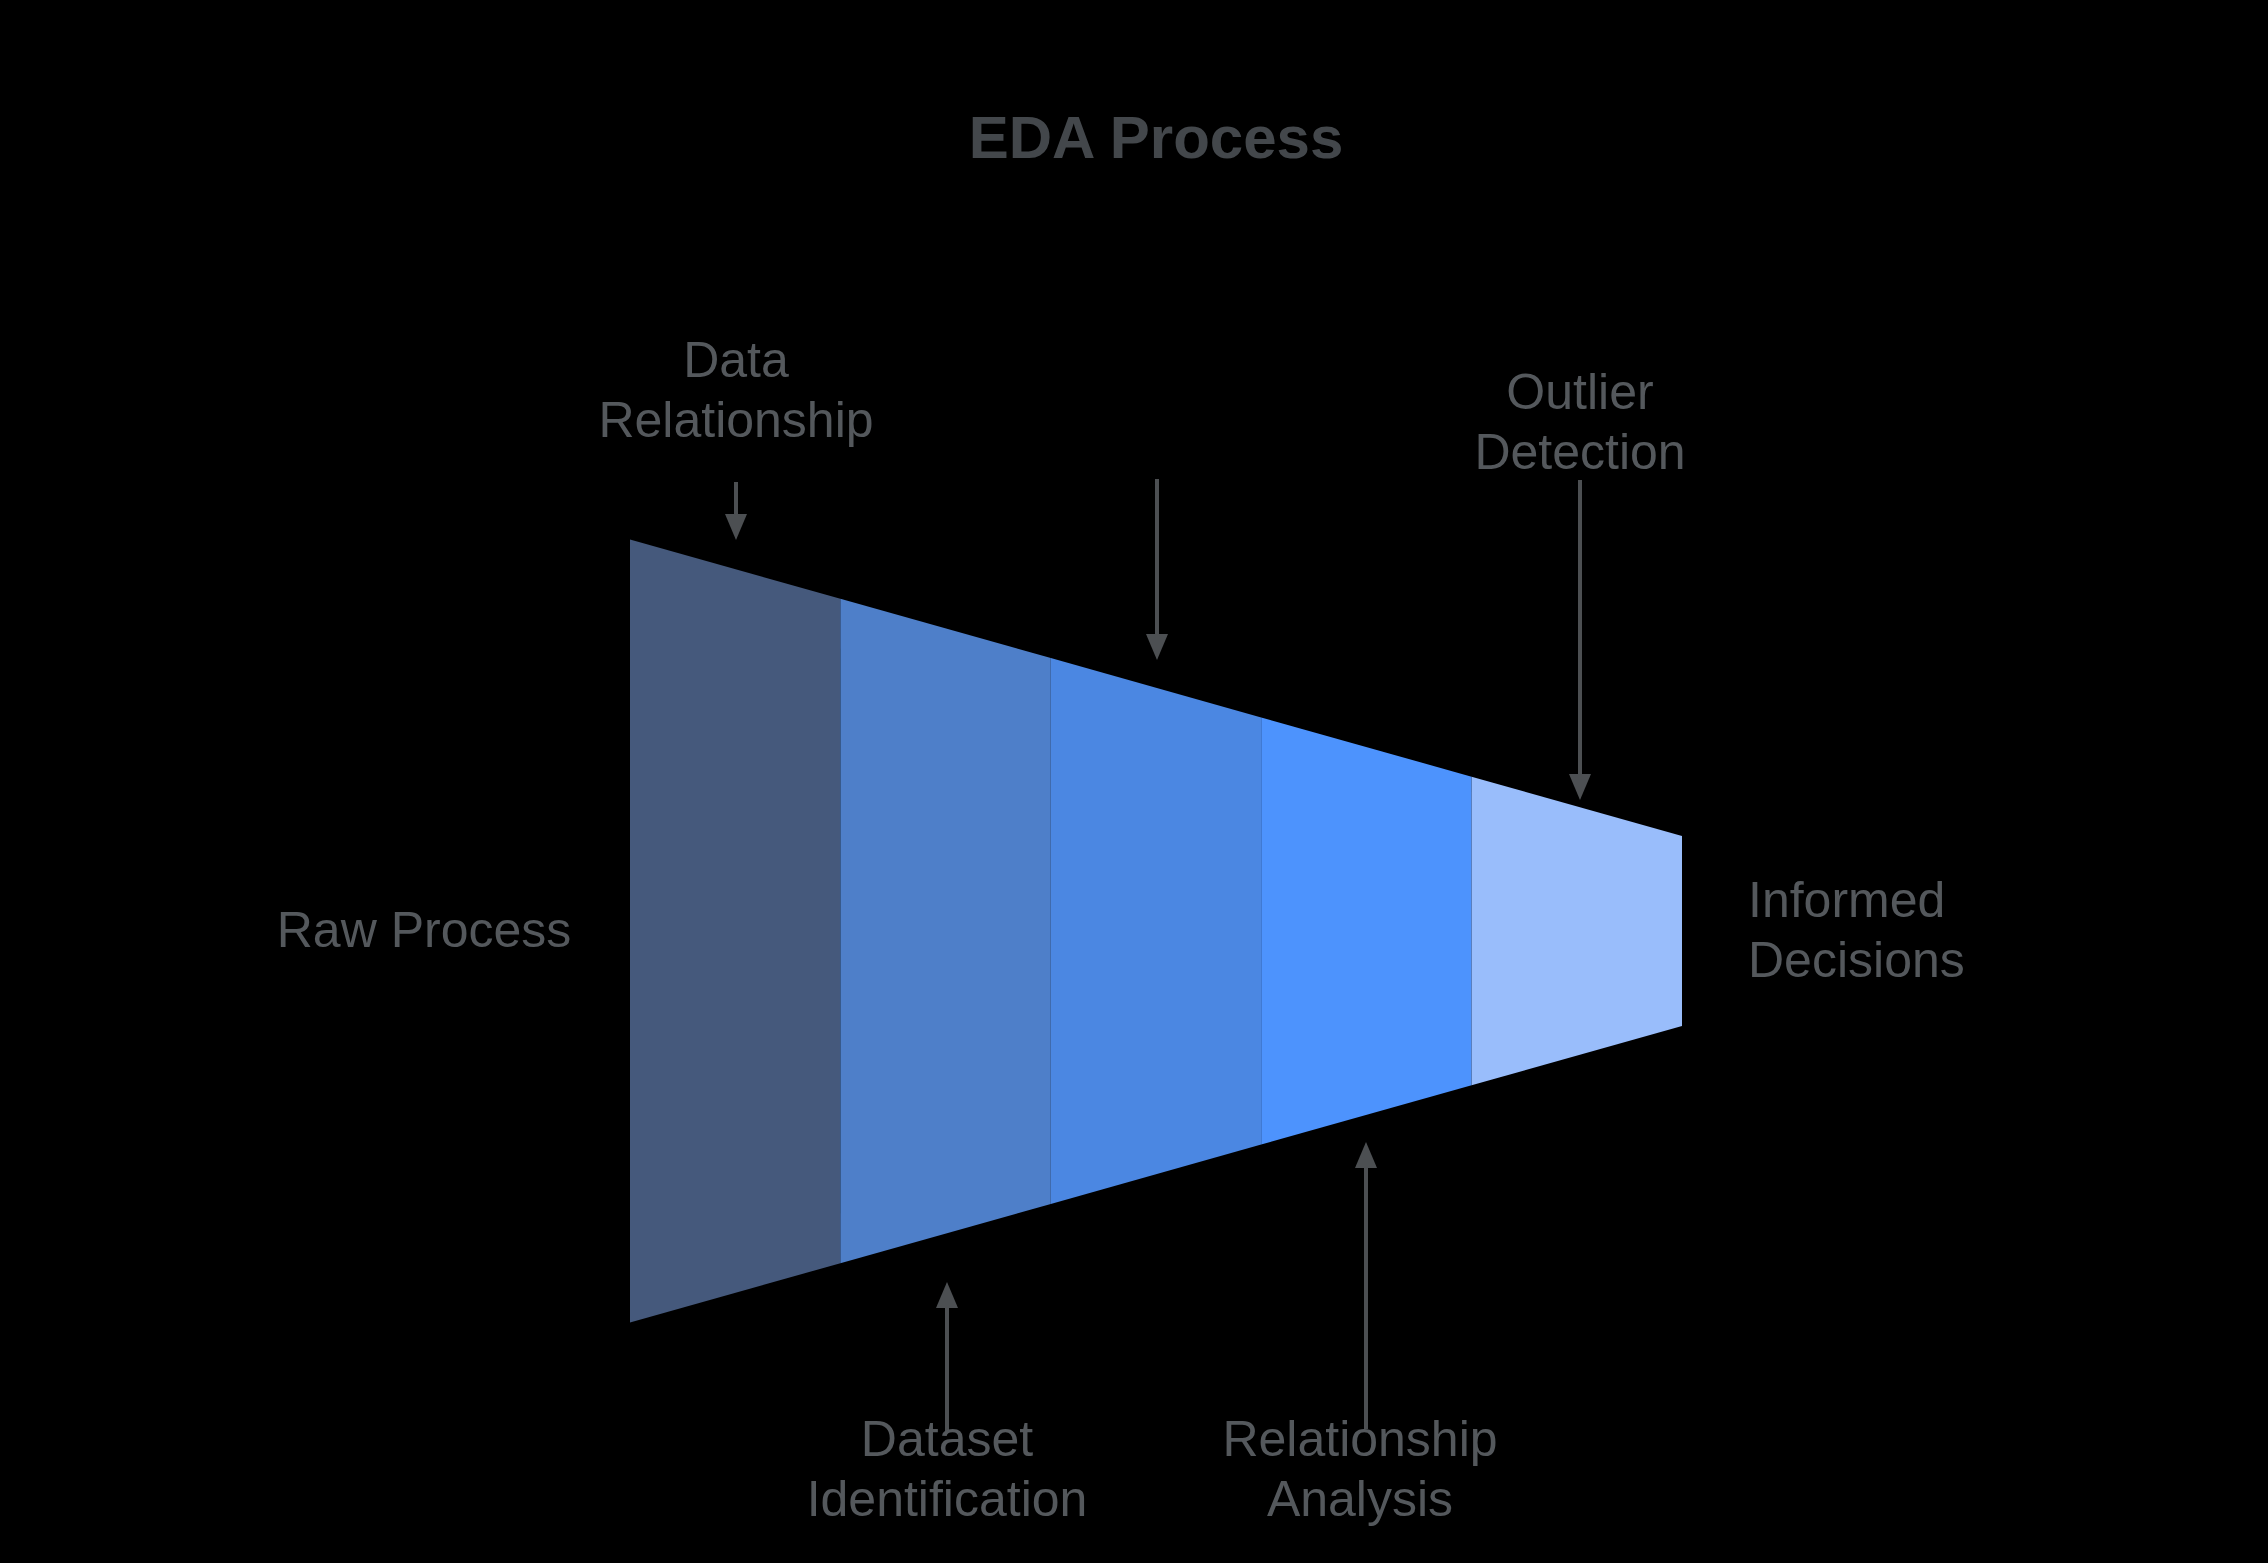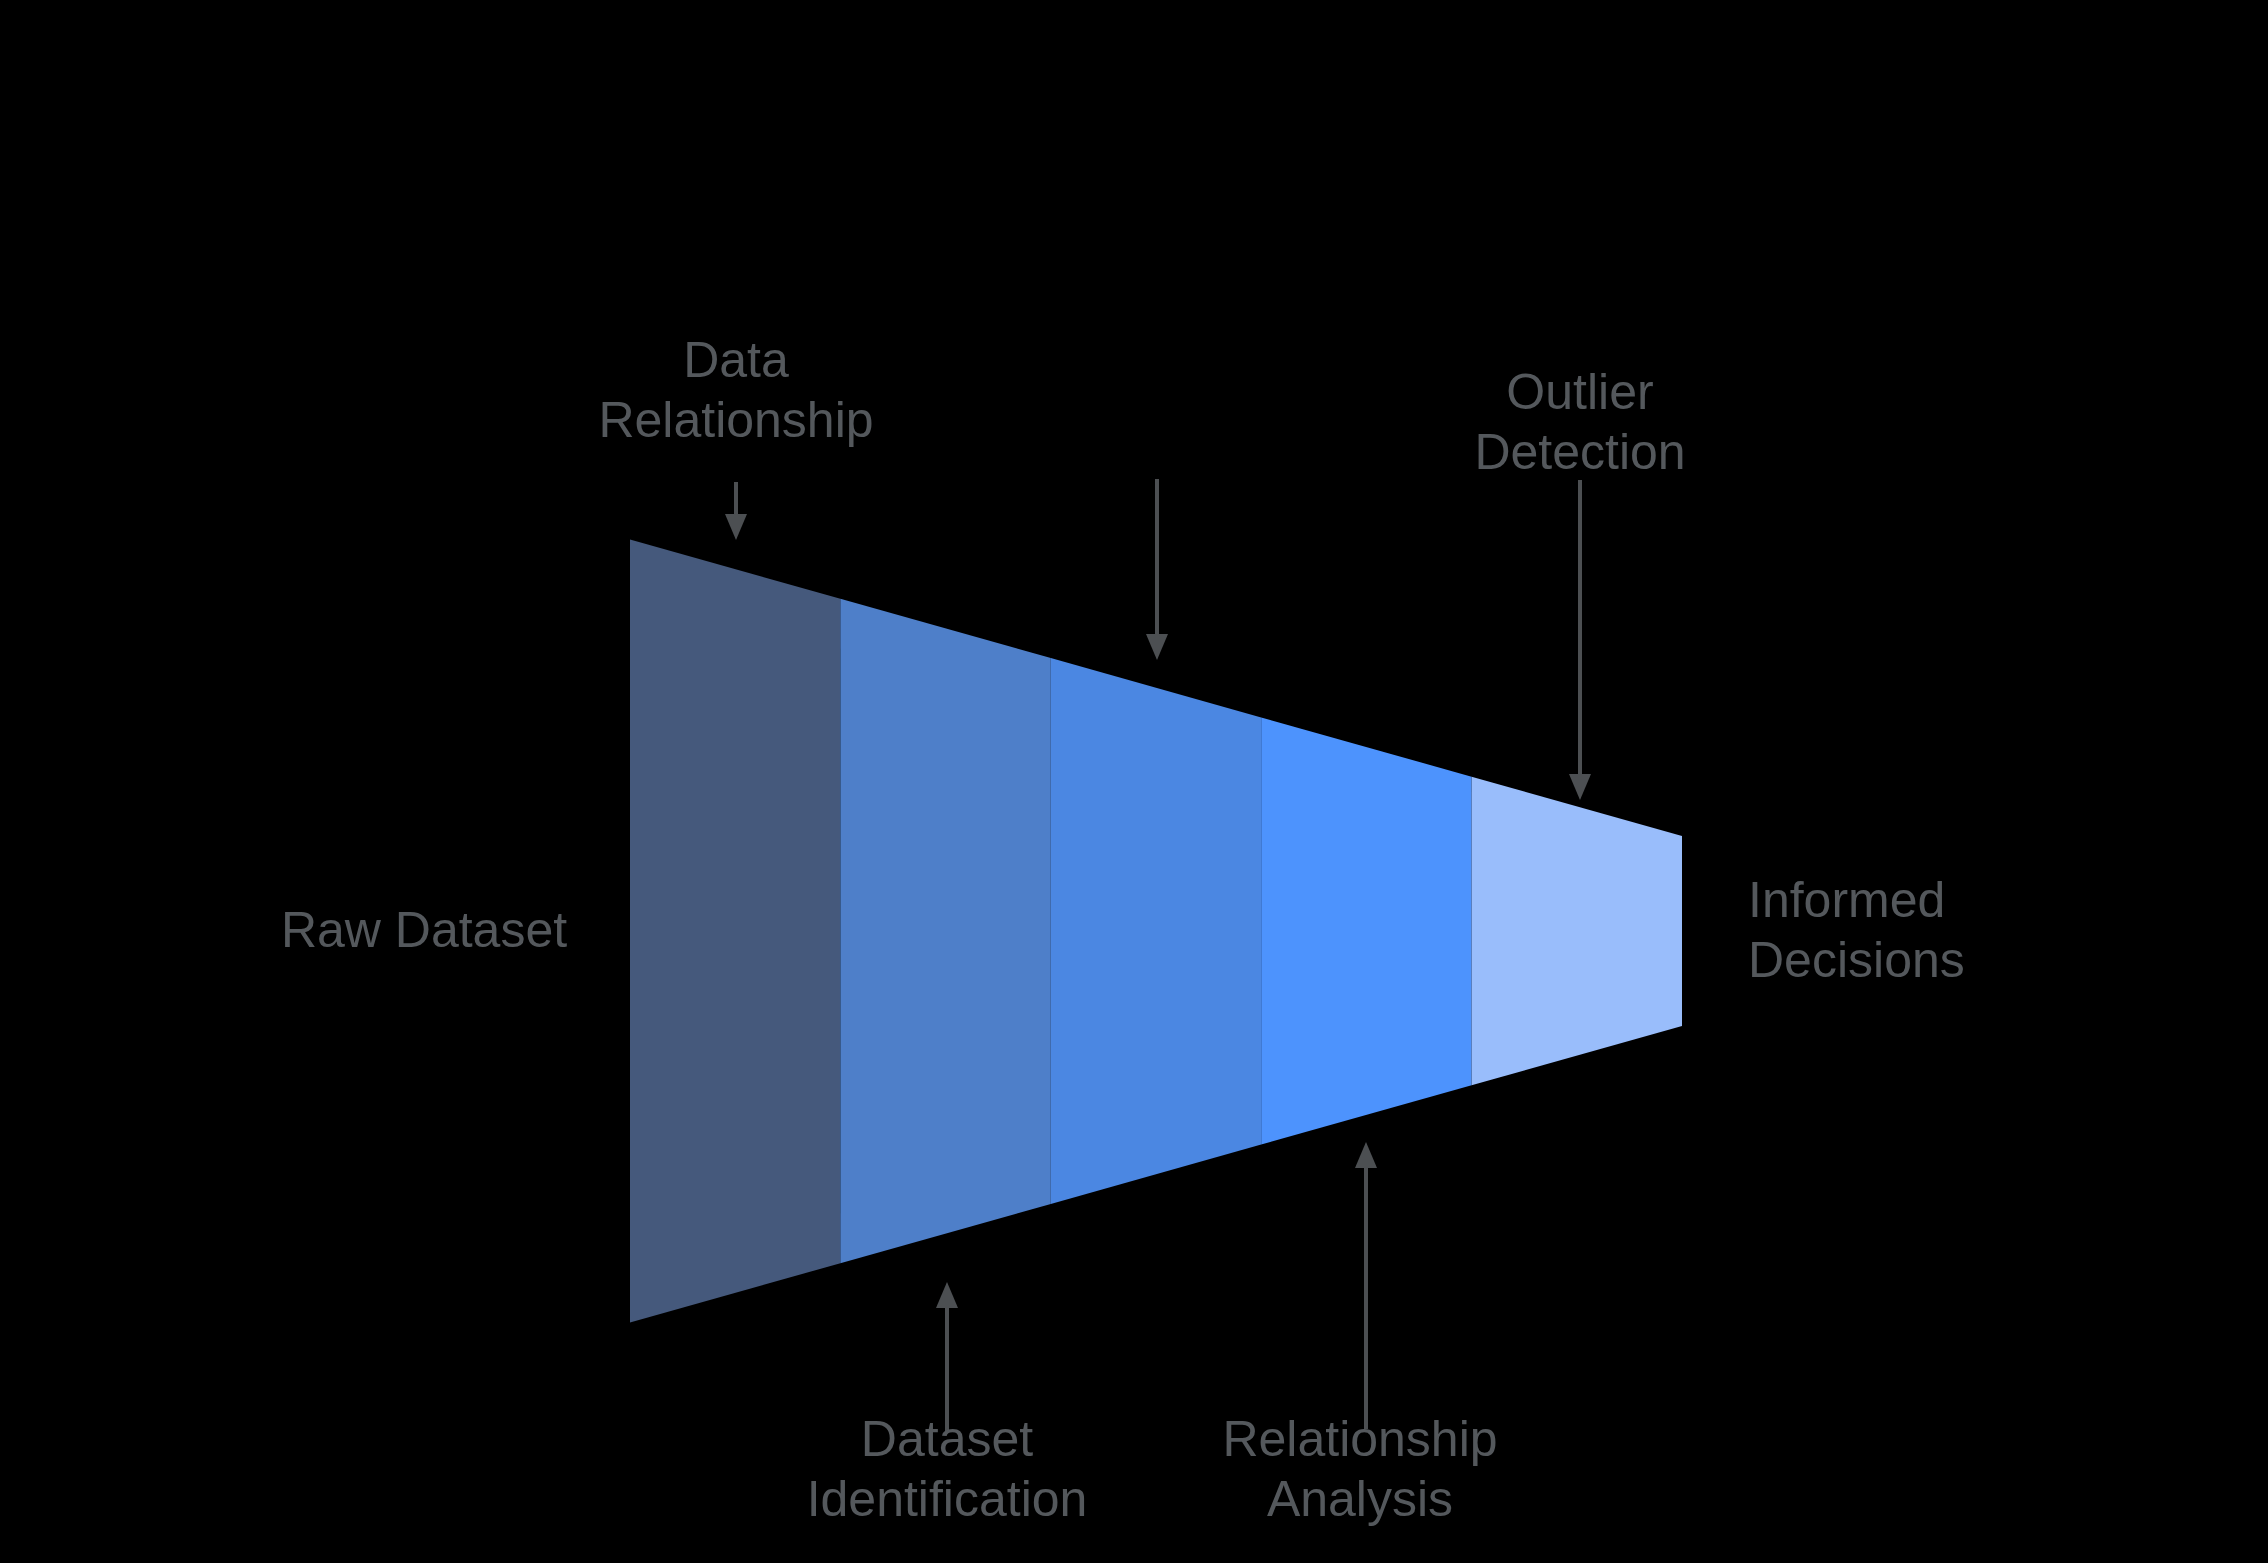--- a/index.html
+++ b/index.html
@@ -71,27 +71,28 @@
       <line x1="1157" y1="479" x2="1157" y2="634" stroke="#4c4f52" stroke-width="4"></line>
       <polygon points="1157,660 1146,634 1168,634" fill="#4c4f52"></polygon>
       <line x1="1580" y1="480" x2="1580" y2="774" stroke="#4c4f52" stroke-width="4"></line>
       <polygon points="1580,800 1569,774 1591,774" fill="#4c4f52"></polygon>
       <line x1="947" y1="1431" x2="947" y2="1308" stroke="#4c4f52" stroke-width="4"></line>
       <polygon points="947,1282 936,1308 958,1308" fill="#4c4f52"></polygon>
       <line x1="1366" y1="1429" x2="1366" y2="1168" stroke="#4c4f52" stroke-width="4"></line>
       <polygon points="1366,1142 1355,1168 1377,1168" fill="#4c4f52"></polygon>
     </svg>
 
+  <div class="chart-title">EDA Process</div>
 
   <div class="stage-label lbl-de">Data Relationship</div>
 
 
   <div class="stage-label lbl-od">Outlier Detection</div>
 
   <div class="stage-label lbl-pi">Dataset Identification</div>
 
   <div class="stage-label lbl-ra">Relationship Analysis</div>
 
-  <div class="endpoint-label lbl-raw">Raw Dataset</div>
+  <div class="endpoint-label lbl-raw">Raw Process</div>
 
   <div class="endpoint-label lbl-informed">Informed Decisions</div>
 
 </div>
 
 </body></html>

